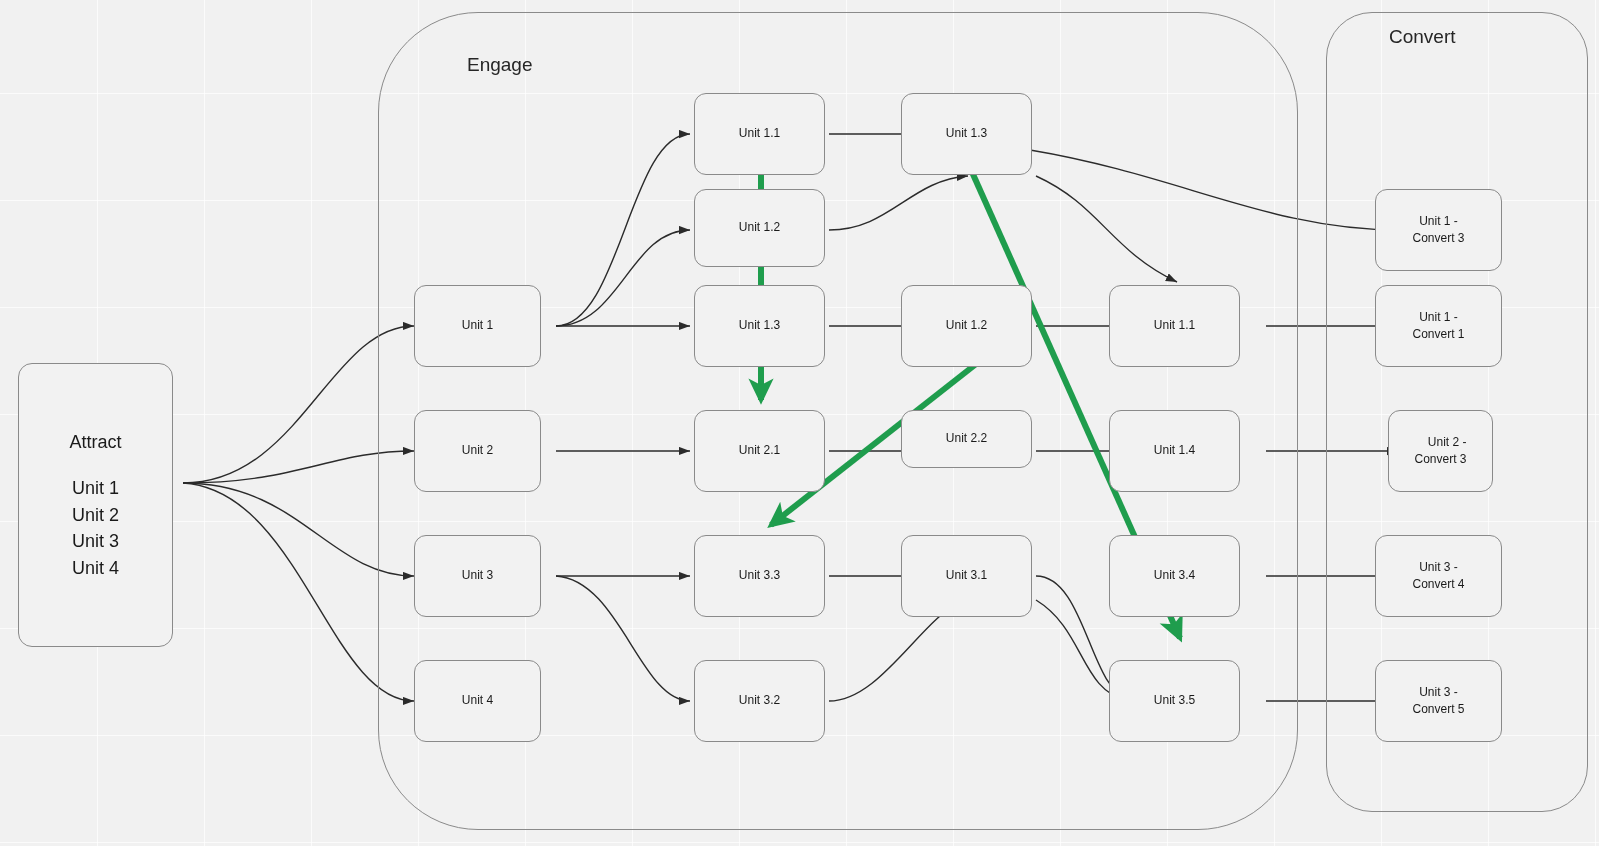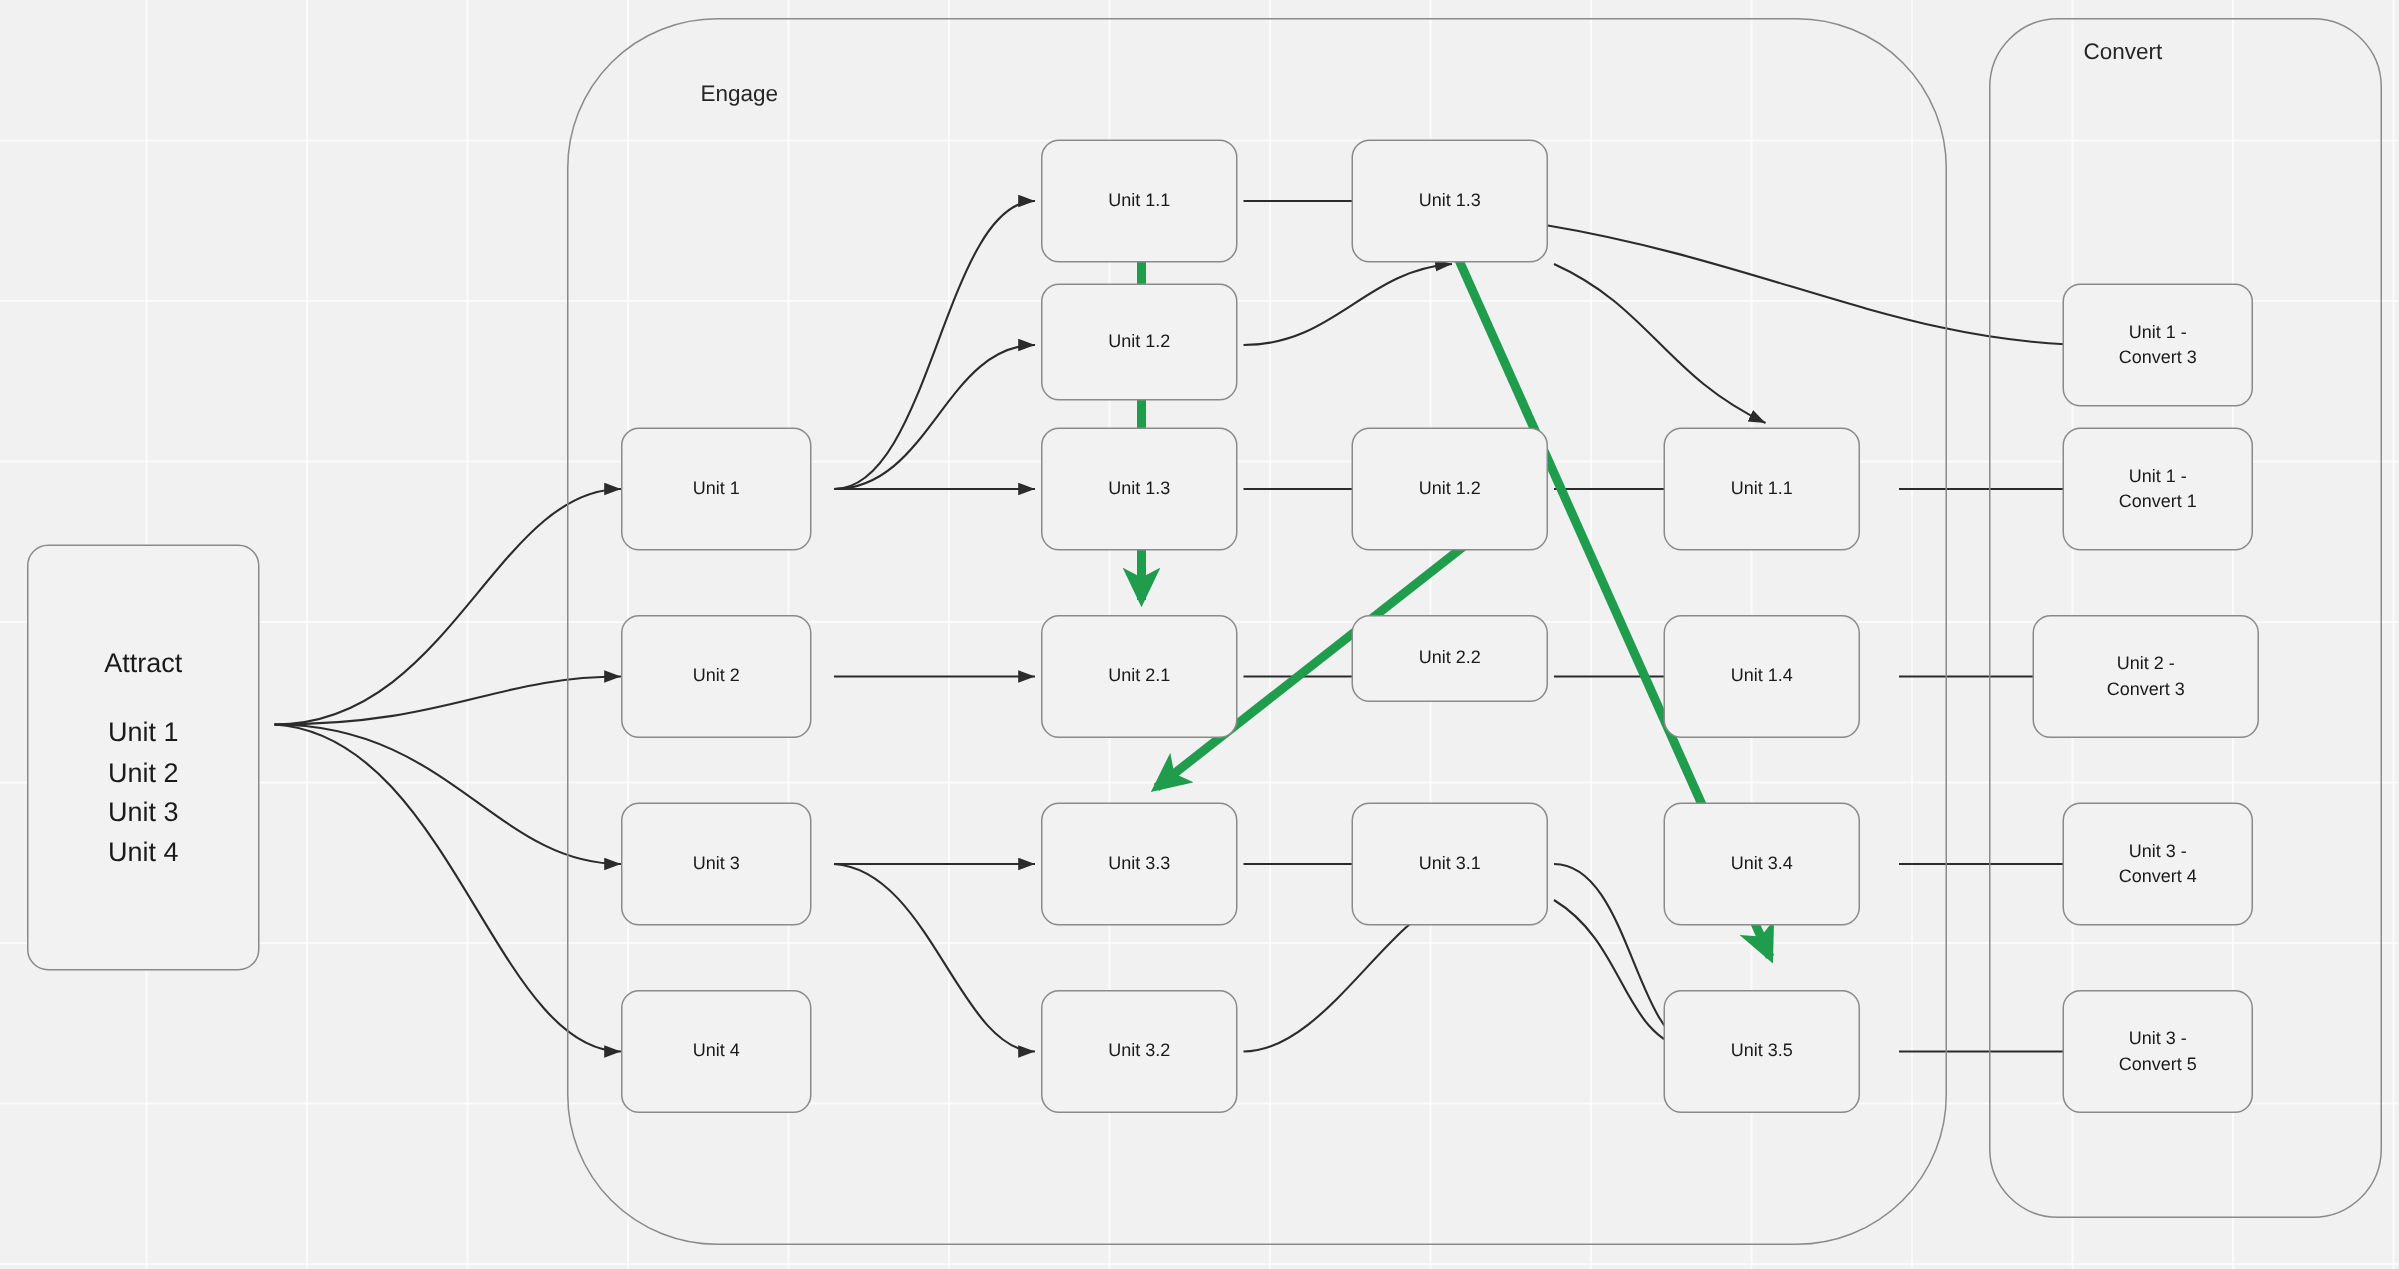--- a/index.html
+++ b/index.html
@@ -31,21 +31,21 @@
   }
   .group-box {
     position: absolute;
     border: 1.3px solid #8a8a8a;
     border-radius: 100px;
     background: transparent;
     box-sizing: border-box;
   }
   .group-label {
     position: absolute;
-    font-size: 15px;
+    font-size: 19px;
     color: #262626;
     white-space: nowrap;
   }
   .node {
     position: absolute;
     box-sizing: border-box;
     border: 1.3px solid #8a8a8a;
     border-radius: 12px;
     background: #f2f2f2;
     display: flex;
@@ -175,20 +175,20 @@
 
   <div class="node" style="left:1109px; top:285px; width:131px; height:82px;">Unit 1.1</div>
   <div class="node" style="left:1109px; top:410px; width:131px; height:82px;">Unit 1.4</div>
   <div class="node" style="left:1109px; top:535px; width:131px; height:82px;">Unit 3.4</div>
   <div class="node" style="left:1109px; top:660px; width:131px; height:82px;">Unit 3.5</div>
 
   <div class="node two-line" style="left:1375px; top:189px; width:127px; height:82px;">Unit 1 -
 Convert 3</div>
   <div class="node two-line" style="left:1375px; top:285px; width:127px; height:82px;">Unit 1 -
 Convert 1</div>
-  <div class="node two-line" style="left:1355px; top:410px; width:151px; height:82px;">Unit 2 -
+  <div class="node two-line" style="left:1388px; top:410px; width:105px; height:82px;text-align:right;">Unit 2 -
 Convert 3</div>
   <div class="node two-line" style="left:1375px; top:535px; width:127px; height:82px;">Unit 3 -
 Convert 4</div>
   <div class="node two-line" style="left:1375px; top:660px; width:127px; height:82px;">Unit 3 -
 Convert 5</div>
 
 </div>
 
 </body></html>

